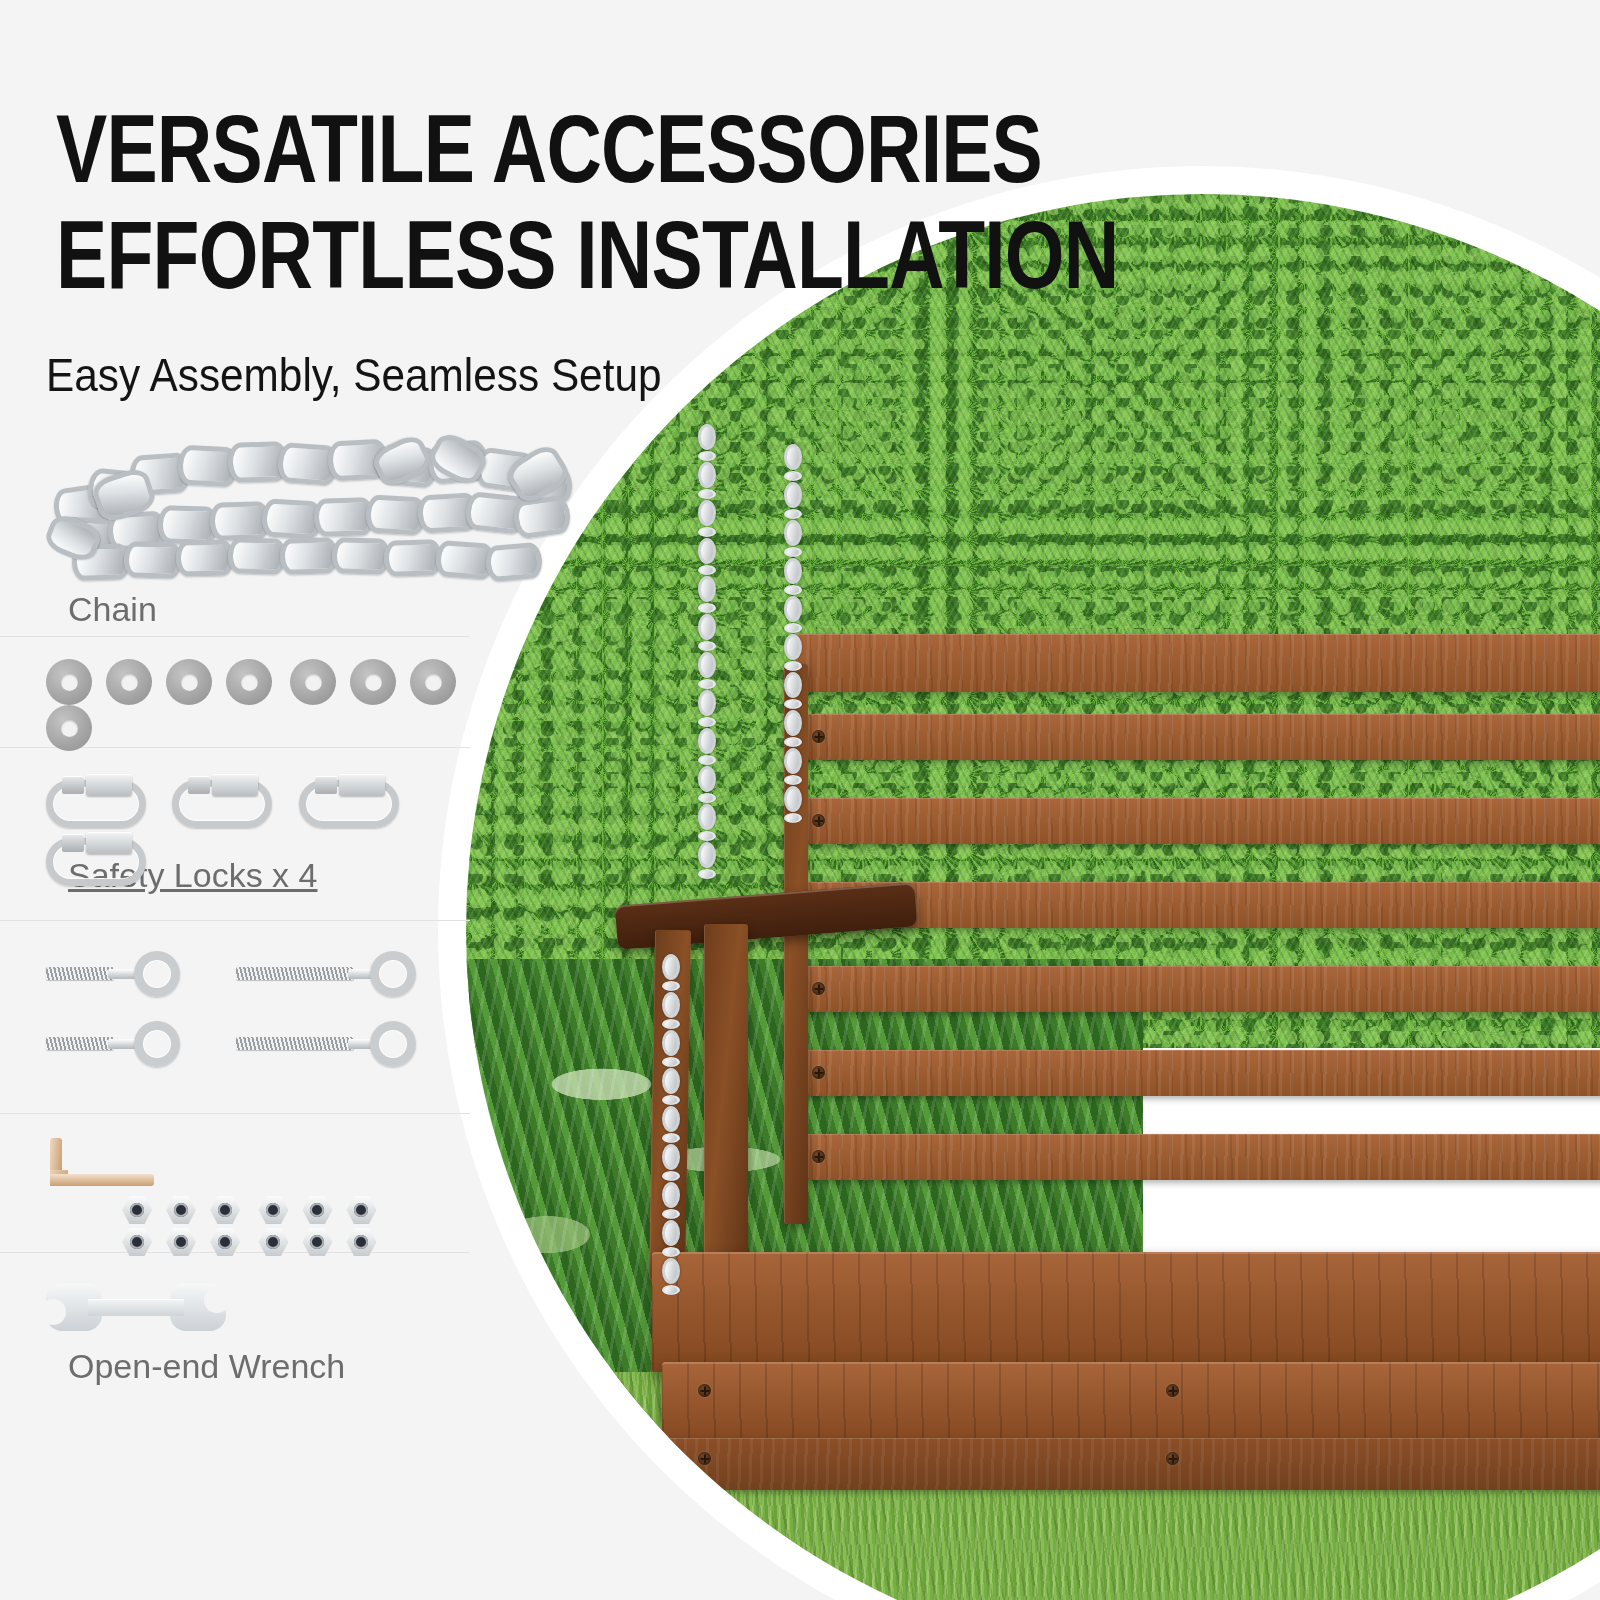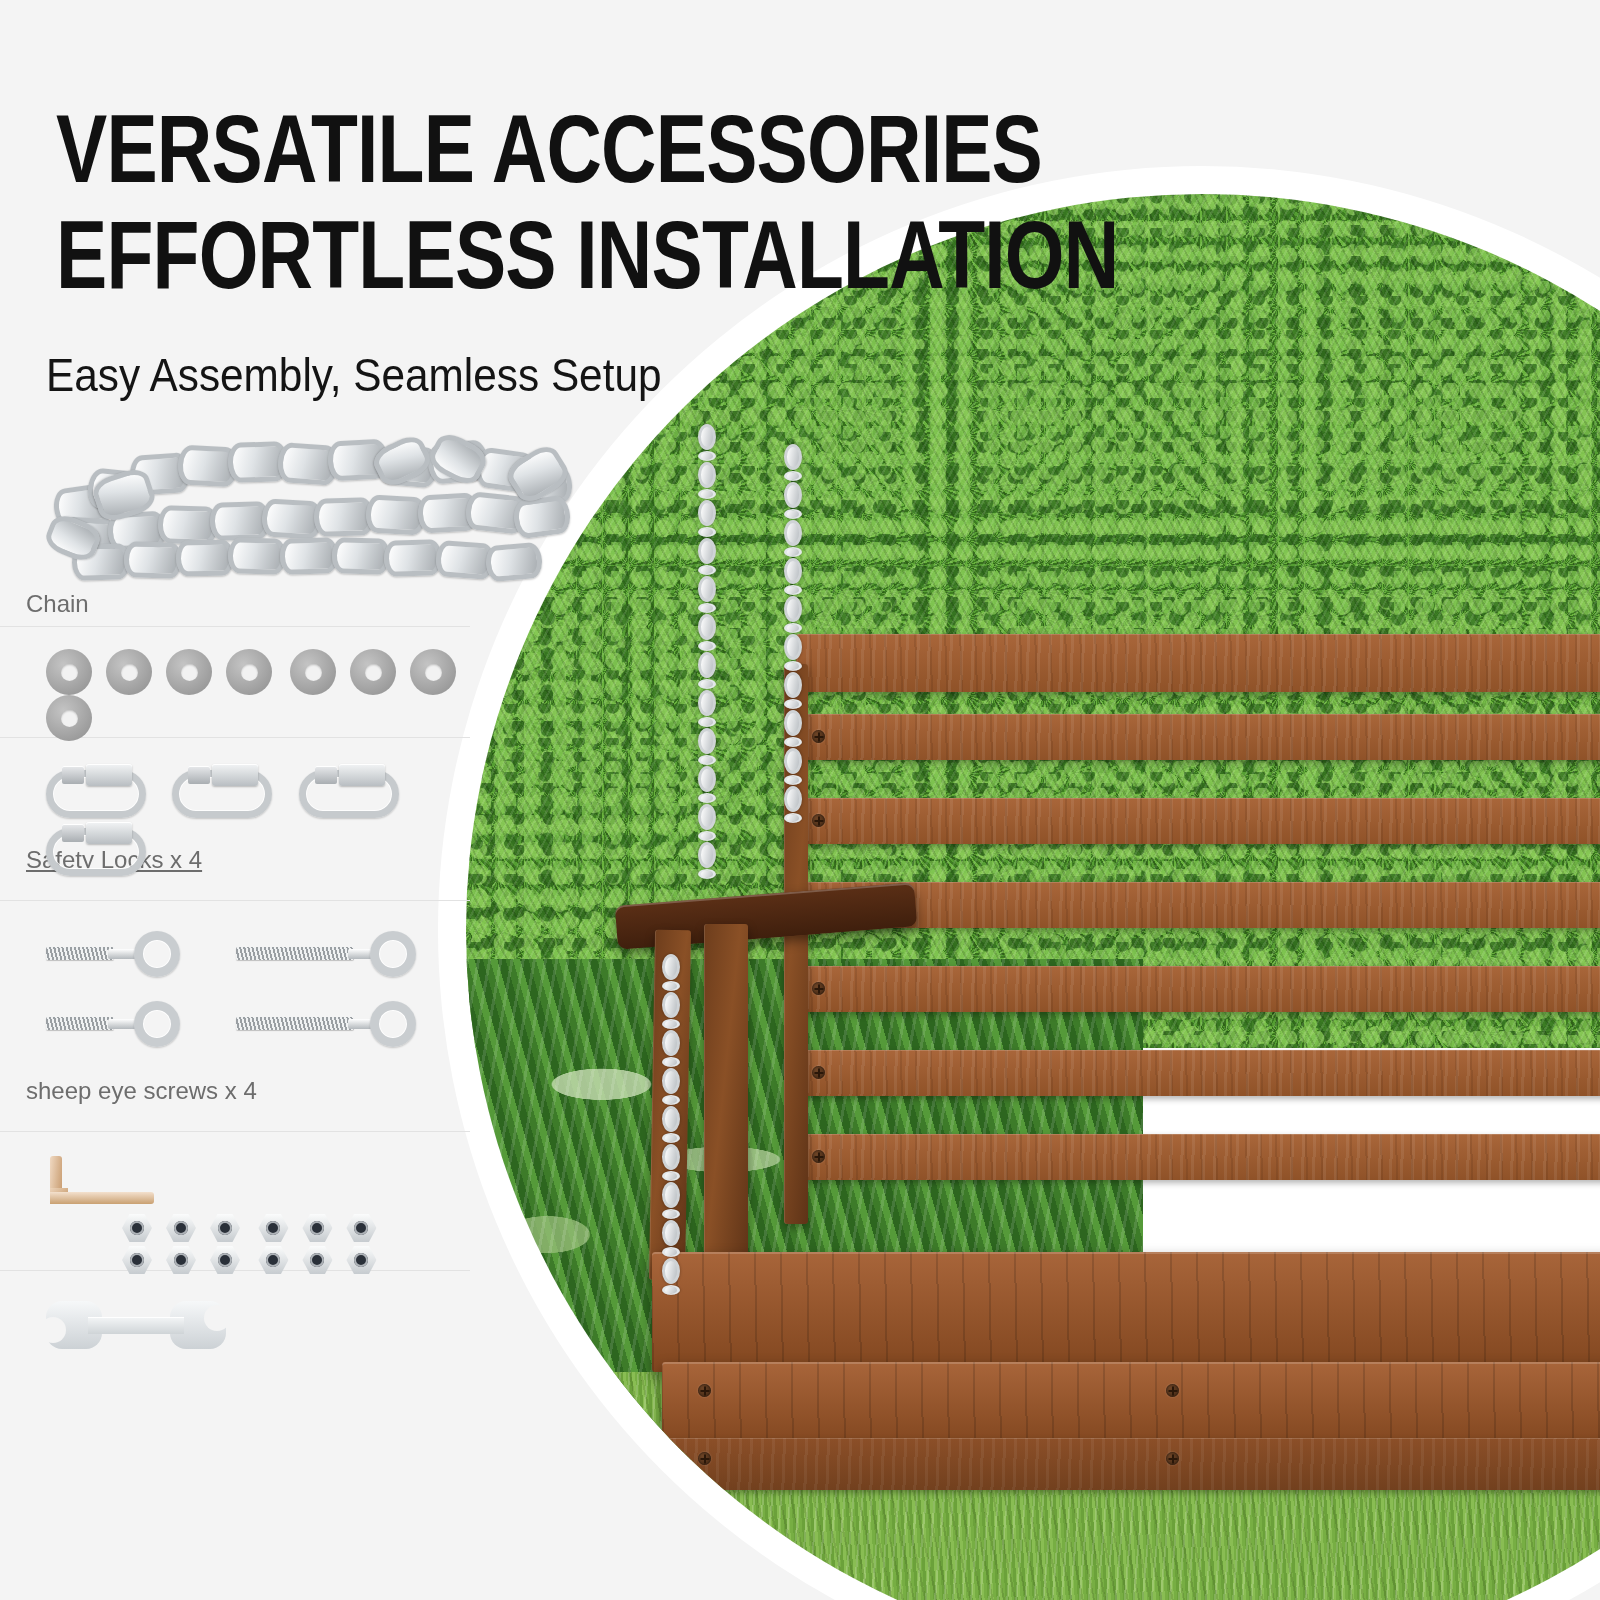--- a/index.html
+++ b/index.html
@@ -180,23 +180,23 @@
     color: #141414;
     transform: scaleX(.92);
     transform-origin: left top;
     white-space: nowrap;
   }
 
   .parts-list { position: absolute; left: 0; top: 432px; width: 500px; }
   .part-row { position: relative; padding: 0 0 10px 0; }
   .divider { height: 1px; background: #e2e2e2; margin: 0 0 0 0; width: 470px; }
   .part-label {
-    font-size: 24px;
+    font-size: 34px;
     color: #6d6d6d;
-    padding-left: 26px;
+    padding-left: 68px;
     white-space: nowrap;
     line-height: 1.0;
   }
   .icons { position: relative; padding-left: 46px; }
 
   
   .chain-pile { position: relative; width: 540px; height: 160px; }
   .clink {
     position: absolute;
     border: 5px solid #b9bec2;
@@ -558,21 +558,20 @@
             <span class="neck" style="left:62px; width:34px;"></span>
             <span class="ring" style="left:88px;"></span>
           </span>
           <span class="eyescrew" style="width:200px; margin-left:26px;">
             <span class="shank" style="width:118px;"></span>
             <span class="neck" style="left:112px; width:30px;"></span>
             <span class="ring" style="left:134px;"></span>
           </span>
         </div>
       </div>
-      <div class="part-label" style="padding-top:14px;">sheep eye screws x 4</div>
     </div>
     <div class="divider" style="margin-top:18px;"></div>
 
     <div class="part-row" style="padding-top:24px;">
       <div class="icons" style="height:86px;">
         <span class="hexkey">
           <span class="vert"></span><span class="elbow"></span><span class="horz"></span>
         </span>
         <span class="nutgrid" style="margin-left:76px;">
           <span class="nut-row">
@@ -591,17 +590,18 @@
     <div class="part-row" style="padding-top:28px;">
       <div class="icons">
         <div class="wrench">
           <span class="jaw left"></span>
           <span class="jaw right"></span>
           <span class="bar"></span>
           <span class="notch l"></span>
           <span class="notch r"></span>
         </div>
       </div>
+      <div class="part-label" style="padding-top:16px;">Open-end Wrench</div>
     </div>
 
   </div>
 
 </div>
 
 </body></html>

